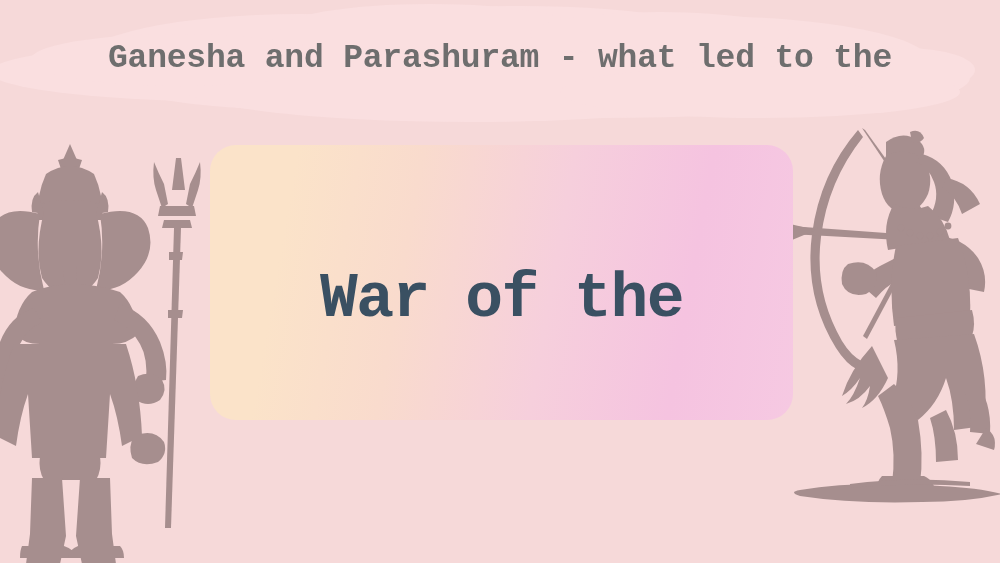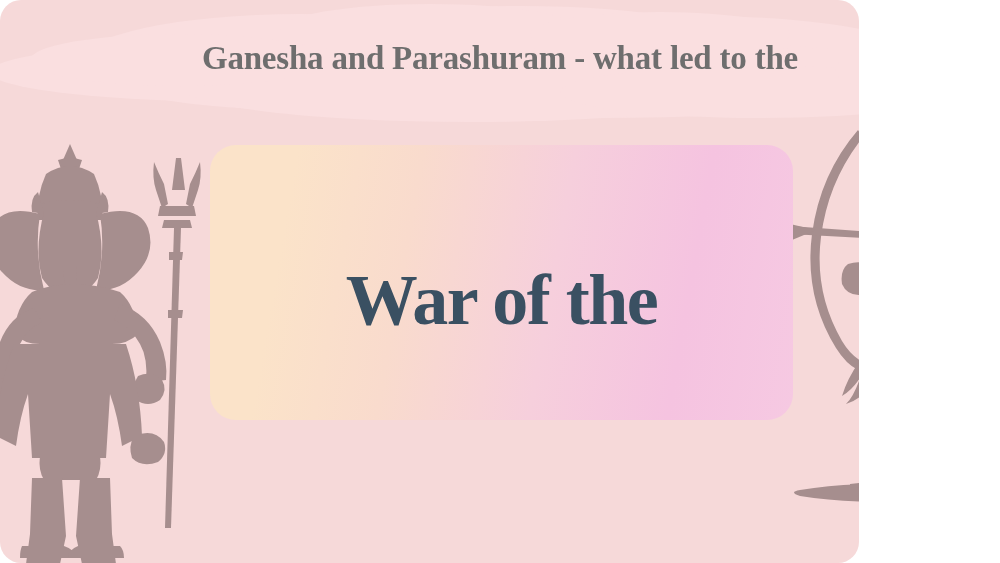--- a/index.html
+++ b/index.html
@@ -3,26 +3,25 @@
 <meta charset="utf-8">
 <title>War of the Gods</title>
 <style>
   html, body {
     margin: 0;
     padding: 0;
     background: #ffffff;
   }
   #slide {
     position: relative;
-    width: 859px;
+    width: 1000px;
     height: 563px;
     overflow: hidden;
     background: #f6d9d9;
-    font-family: Liberation Serif, serif;
-    border-radius: 21px;
+    font-family: Liberation Mono, monospace;
   }
 
   
   .cloud-layer {
     position: absolute;
     left: 0; top: 0;
     width: 1000px; height: 563px;
     pointer-events: none;
   }
 
@@ -80,21 +79,21 @@
     top: 145px;
     width: 583px;
     height: 275px;
     display: flex;
     flex-direction: column;
     align-items: center;
     justify-content: center;
   }
   .title-line {
     color: #3a5062;
-    font-size: 72px;
+    font-size: 63px;
     font-weight: bold;
     line-height: 1.12;
     letter-spacing: -1.5px;
     text-align: center;
     white-space: nowrap;
     margin-top: 36px;
   }
 </style>
 </head>
 <body>

